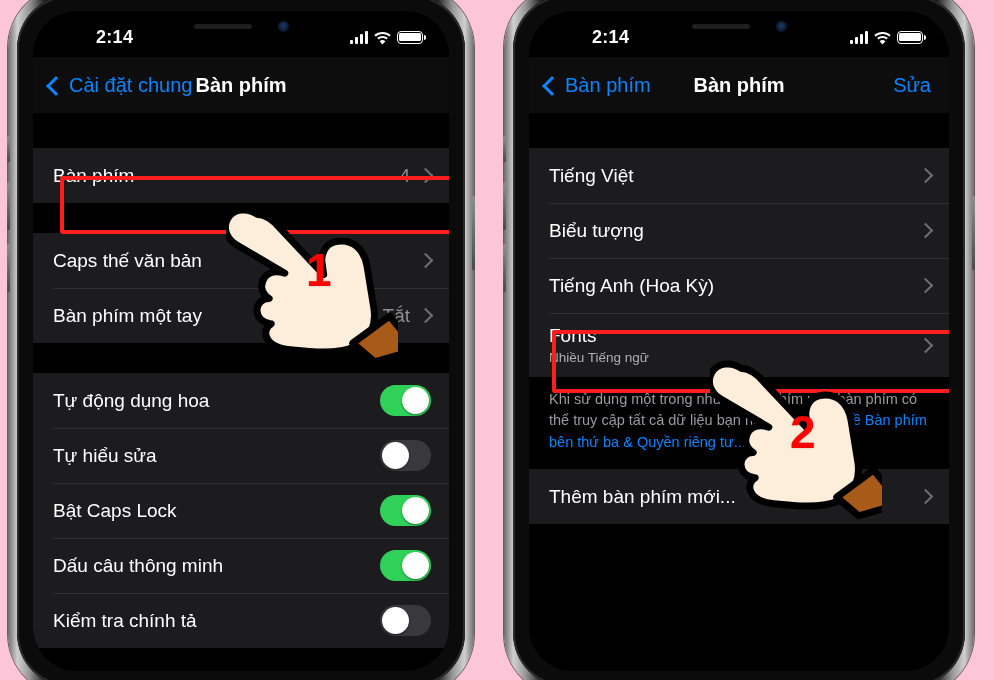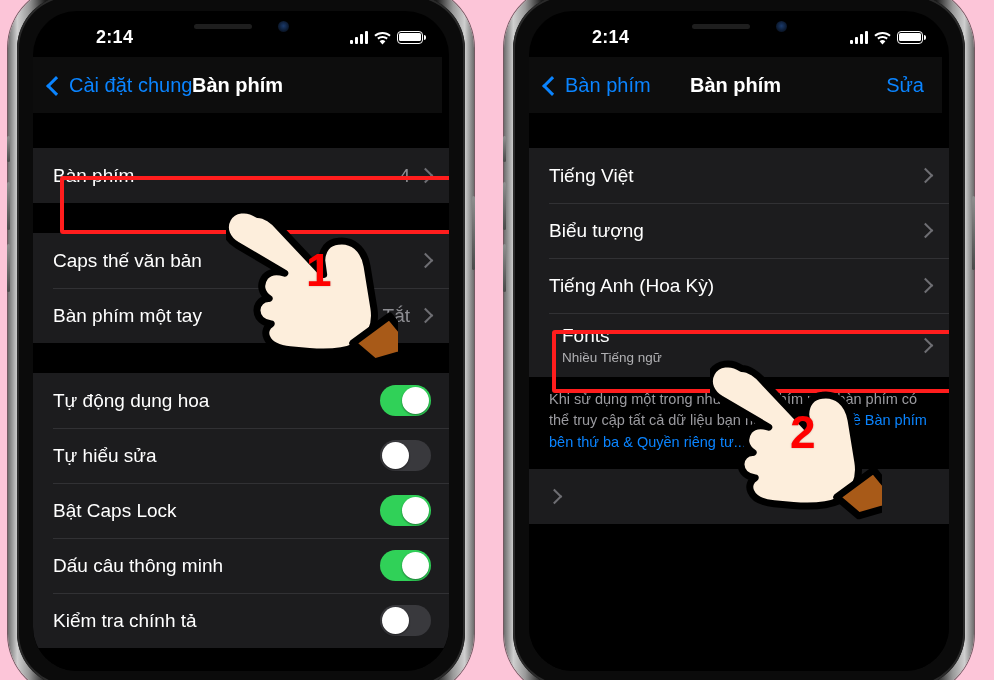--- a/index.html
+++ b/index.html
@@ -126,21 +126,21 @@
     right: -3.6px; top: 3.6px;
     width: 2px; height: 5px;
     background: #fff;
     border-radius: 0 2px 2px 0;
   }
   .battery i { display: block; height: 100%; width: 100%; background: #fff; border-radius: 1.5px; }
 
   
   .navbar {
     position: absolute;
-    top: 46px; left: 0; right: 7px;
+    top: 46px; left: 0; right: 0;
     height: 56px;
     background: #0d0d0d;
     display: flex; align-items: center;
     z-index: 5;
   }
   .nav-back {
     display: flex; align-items: center;
     gap: 4px;
     color: #0a84ff;
     font-size: 20px;
@@ -197,21 +197,21 @@
     font-size: 19px;
   }
   .row + .row::before {
     content: "";
     position: absolute;
     left: 20px; right: 0; top: 0;
     height: 1px;
     background: #313134;
   }
   .row-label { flex: 1; }
-  .row-main { flex: 1; display: flex; flex-direction: column; justify-content: center; margin-left: 13px; }
+  .row-main { flex: 1; display: flex; flex-direction: column; justify-content: center; }
   .row-sub {
     font-size: 13.5px;
     color: #b0b0b3;
     margin-top: 3px;
   }
   .row-value {
     color: #8e8e93;
     font-size: 19px;
     margin-right: 10px;
   }
@@ -470,20 +470,21 @@
               <span class="chev"></span>
             </div>
           </div>
 
           <div class="note">
             <span>Khi sử dụng một trong những bàn phím này, bàn phím có thể truy cập tất cả dữ liệu bạn nhập. </span><a href="#">Tìm hiểu về Bàn phím bên thứ ba &amp; Quyền riêng tư...</a>
           </div>
 
           <div class="group">
             <div class="row">
+              <span class="row-label">Thêm bàn phím mới...</span>
               <span class="chev"></span>
             </div>
           </div>
 
           <div class="highlight hl-right"></div>
         </div>
       </div>
     </div>
   </div>
 

